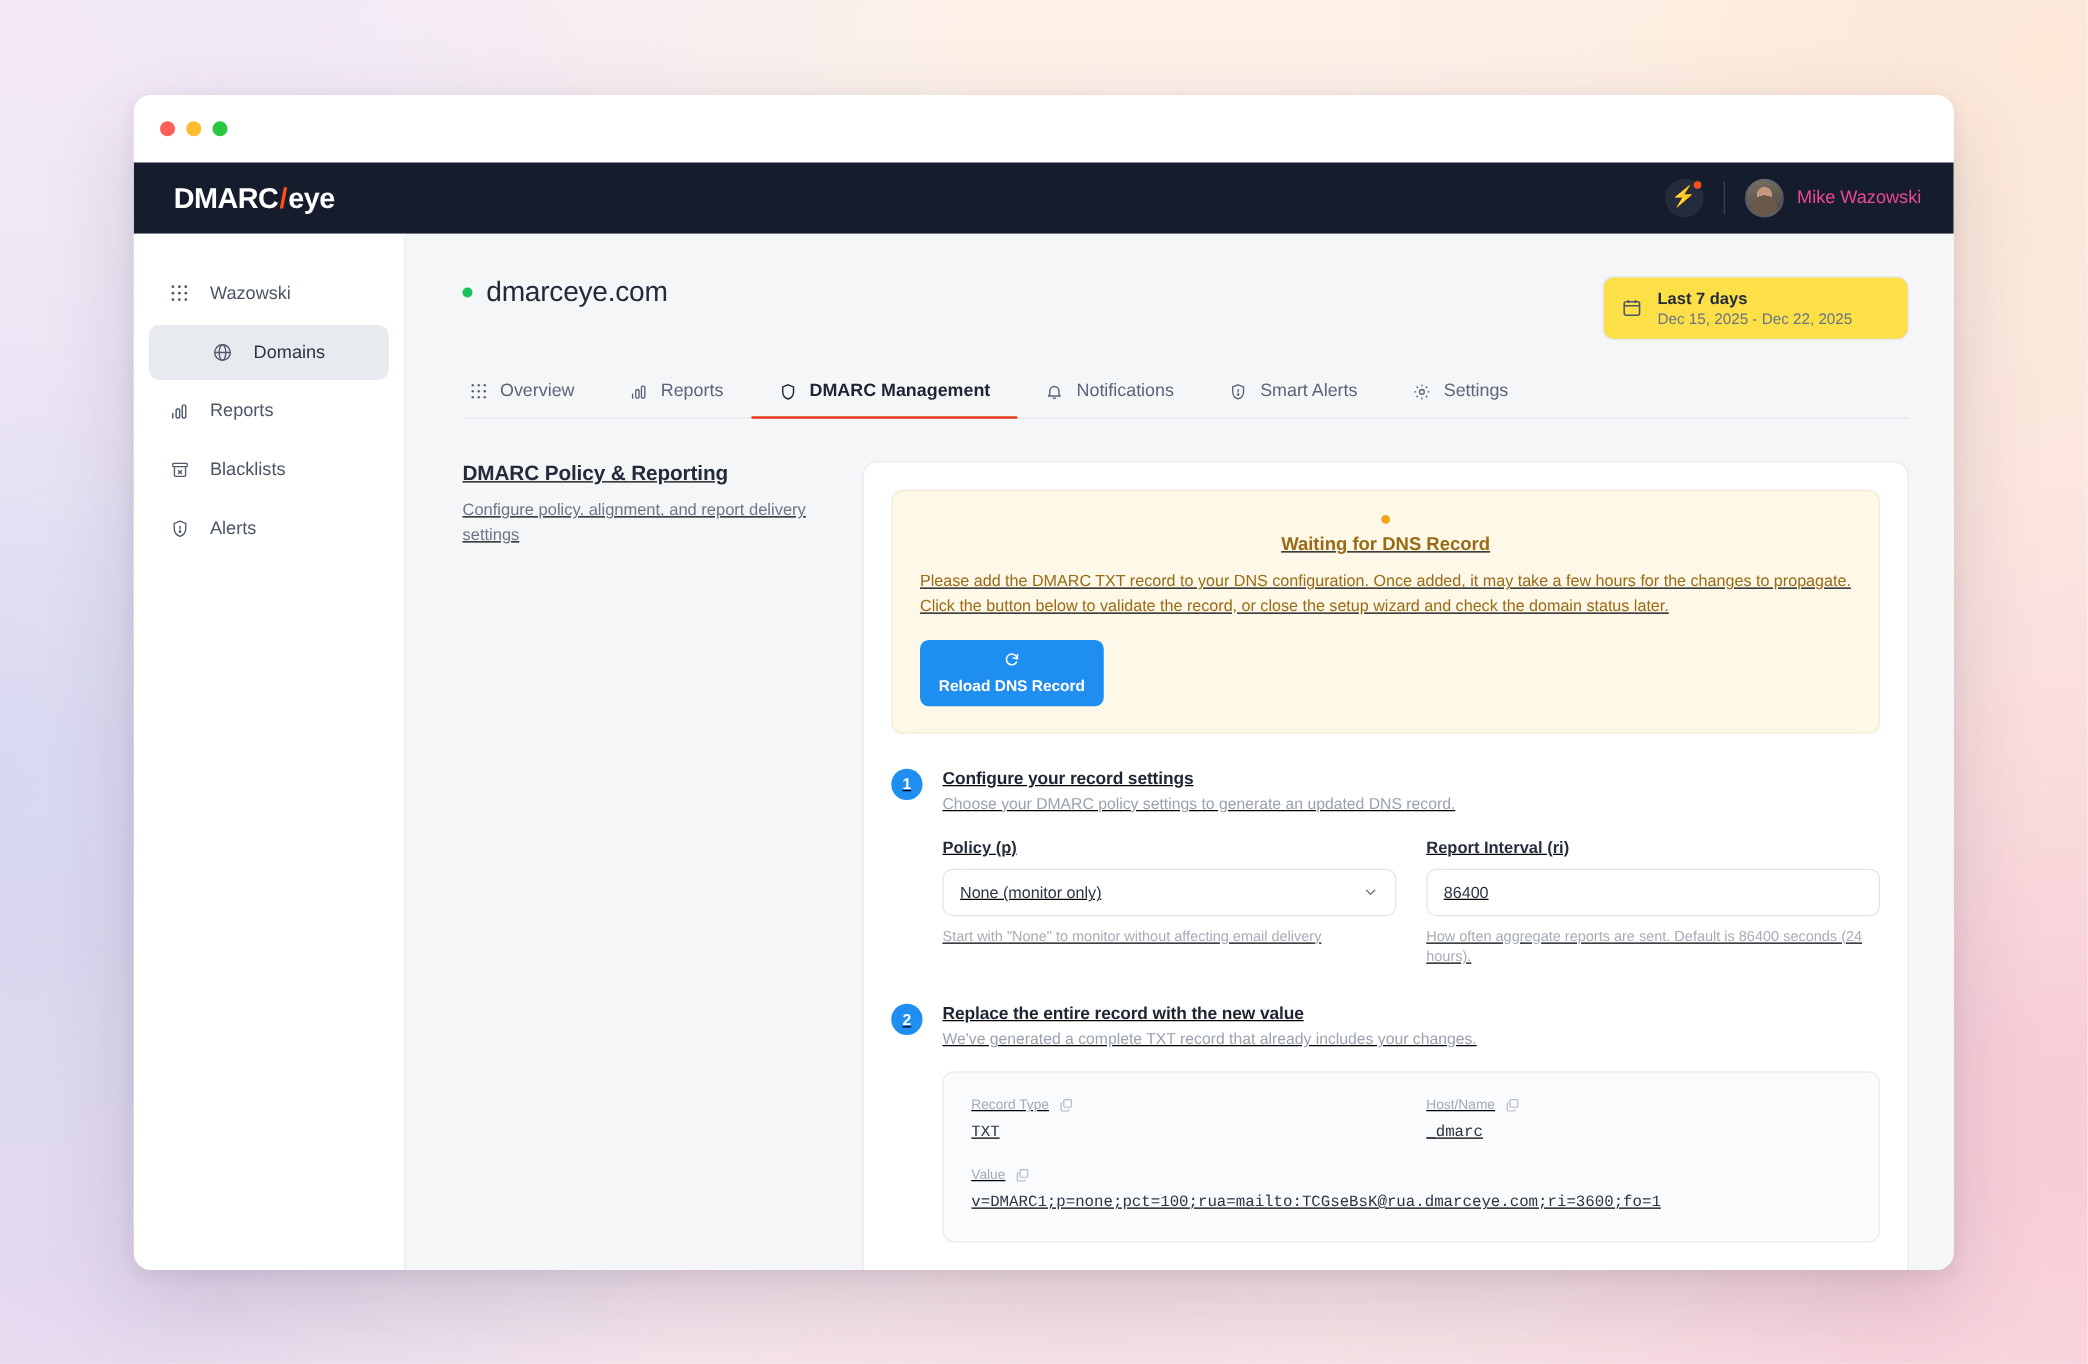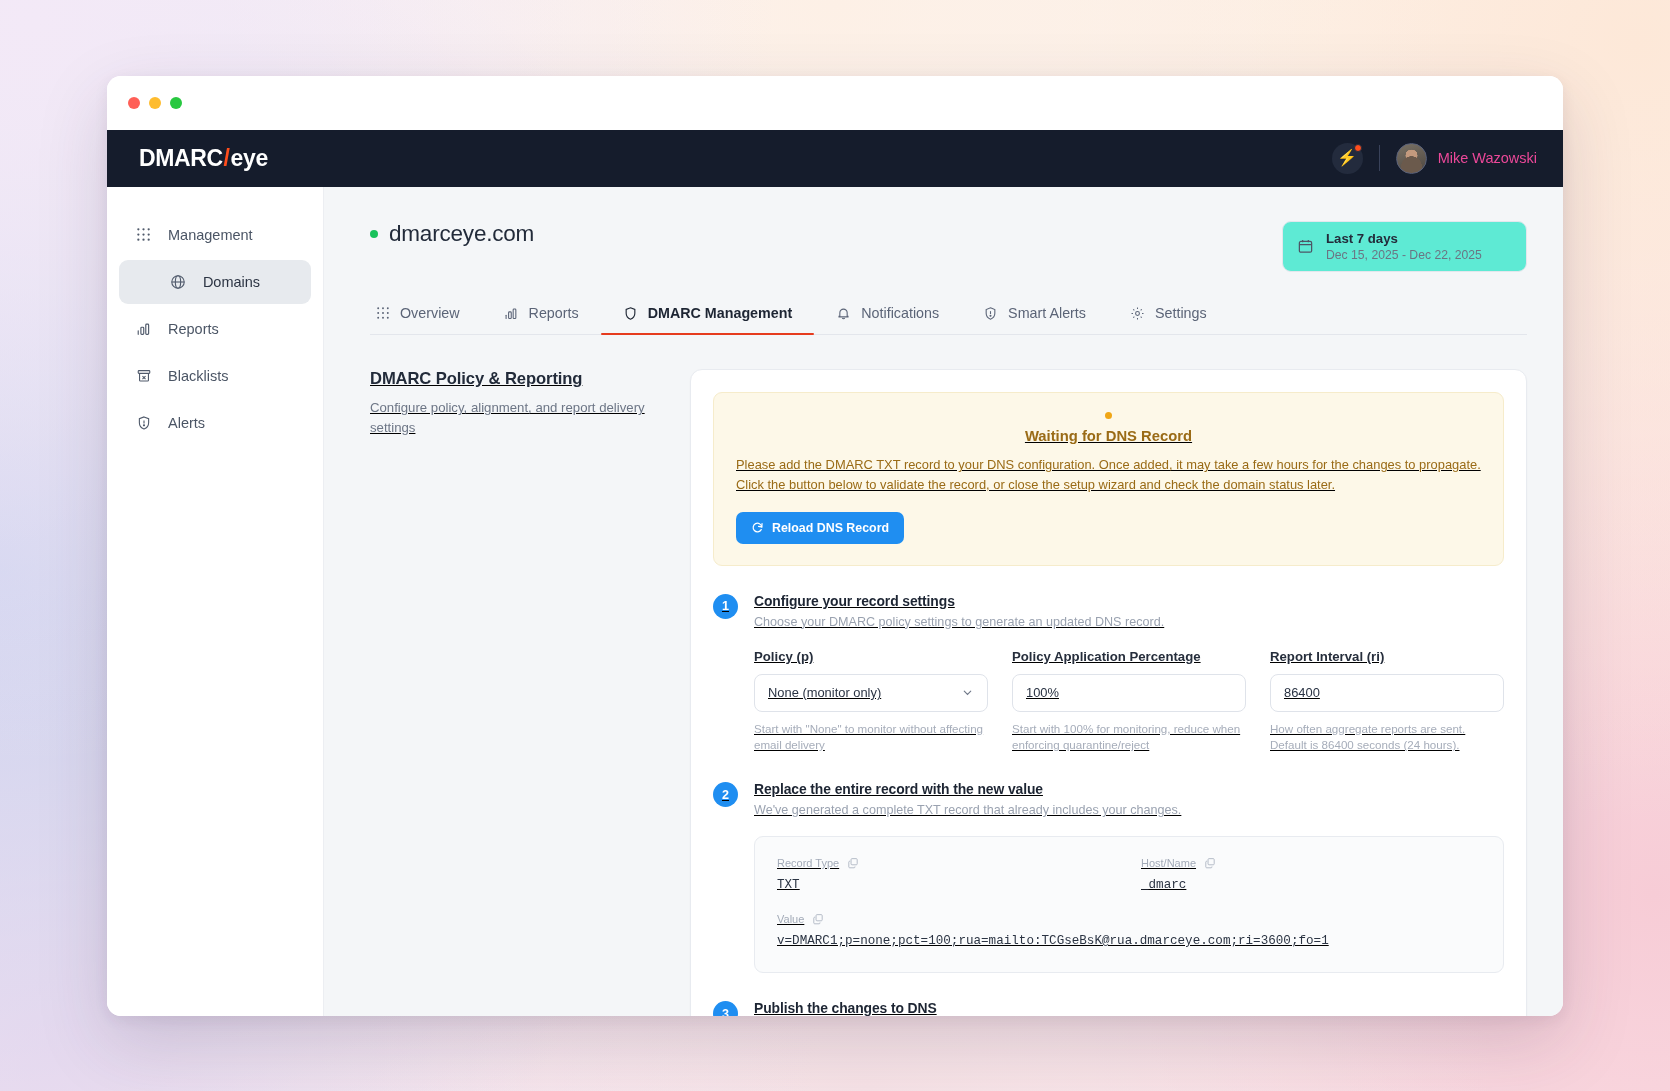--- a/index.html
+++ b/index.html
@@ -107,21 +107,21 @@
     overflow: hidden;
   }
   .main-head { display: flex; align-items: flex-start; }
   .domain-title { display: flex; align-items: center; gap: 11px; }
   .status-dot { width: 8px; height: 8px; border-radius: 50%; background: #19c25b; }
   .domain-name { font-size: 22.5px; color: #222b3a; font-weight: 400; letter-spacing: -0.2px; }
 
   .daterange {
     margin-left: auto;
     display: flex; align-items: center; gap: 12px;
-    background: #5eead4; border: 1px solid #e3e7ed; border-radius: 9px;
+    background: #fde047; border: 1px solid #e3e7ed; border-radius: 9px;
     padding: 8px 18px 8px 14px;
     min-width: 245px;
   }
   .cal-ico { color: #4d5666; display: flex; }
   .dr-main { font-size: 13.2px; color: #232b3a; font-weight: 600; line-height: 1.32; }
   .dr-sub { font-size: 12.2px; color: #6b7483; line-height: 1.35; }
 
   
   .tabs {
     display: flex; align-items: flex-end; gap: 0;
@@ -164,21 +164,21 @@
     border-radius: 9px; padding: 19px 22px 21px 22px;
   }
   .alert-title { display: flex; align-items: center; gap: 9px; font-size: 14.8px; font-weight: 600; color: #9a6b16; flex-direction: column; }
   .alert-title .adot { width: 7px; height: 7px; border-radius: 50%; background: #f0a615; }
   .alert-text { margin-top: 11px; font-size: 12.9px; color: #9a6b16; line-height: 1.52; max-width: 1000px; }
   .btn {
     display: inline-flex; align-items: center; gap: 8px;
     border: none; border-radius: 7px; cursor: pointer;
     font-family: "Liberation Sans", sans-serif;
   }
-  .btn-blue { background: #1f8ef1; color: #fff; font-size: 12.4px; font-weight: 600; padding: 9px 15px; margin-top: 17px; }
+  .btn-blue { background: #1f8ef1; color: #fff; font-size: 12.4px; font-weight: 600; padding: 9px 15px; margin-top: 17px; flex-direction: column; }
   .btn-blue svg { display: block; }
 
   
   .step { display: flex; gap: 16px; margin-top: 27px; }
   .step-num {
     width: 25px; height: 25px; flex: 0 0 25px; border-radius: 50%;
     background: #1f8ef1; color: #fff; font-size: 12.6px; font-weight: 700;
     display: flex; align-items: center; justify-content: center;
     margin-top: 1px;
   }
@@ -255,21 +255,21 @@
               <circle cx="8" cy="2.5" r="1.2"></circle>
               <circle cx="13.5" cy="2.5" r="1.2"></circle>
               <circle cx="2.5" cy="8" r="1.2"></circle>
               <circle cx="8" cy="8" r="1.2"></circle>
               <circle cx="13.5" cy="8" r="1.2"></circle>
               <circle cx="2.5" cy="13.5" r="1.2"></circle>
               <circle cx="8" cy="13.5" r="1.2"></circle>
               <circle cx="13.5" cy="13.5" r="1.2"></circle>
             </svg>
         </span>
-        <span>Management</span>
+        <span>Wazowski</span>
       </div>
 
       <div class="side-item active">
         <span class="side-ico">
           <svg width="16" height="16" viewBox="0 0 18 18" fill="none" stroke="currentColor" stroke-width="1.25">
               <circle cx="9" cy="9" r="7"></circle>
               <ellipse cx="9" cy="9" rx="3" ry="7"></ellipse>
               <line x1="2" y1="9" x2="16" y2="9"></line>
             </svg>
         </span>
@@ -443,27 +443,20 @@
                     <span>None (monitor only)</span>
                     <span class="chev">
                       <svg width="13" height="13" viewBox="0 0 16 16" fill="none" stroke="currentColor" stroke-width="1.4" stroke-linecap="round">
                           <polyline points="4,6.3 8,10.3 12,6.3"></polyline>
                         </svg>
                     </span>
                   </div>
                   <div class="field-help">Start with "None" to monitor without affecting email delivery</div>
                 </div>
 
-                <div class="field">
-                  <div class="field-label">Policy Application Percentage</div>
-                  <div class="input">
-                    <span>100%</span>
-                  </div>
-                  <div class="field-help">Start with 100% for monitoring, reduce when enforcing quarantine/reject</div>
-                </div>
 
                 <div class="field">
                   <div class="field-label">Report Interval (ri)</div>
                   <div class="input">
                     <span>86400</span>
                   </div>
                   <div class="field-help">How often aggregate reports are sent. Default is 86400 seconds (24 hours).</div>
                 </div>
               </div>
             </div>

